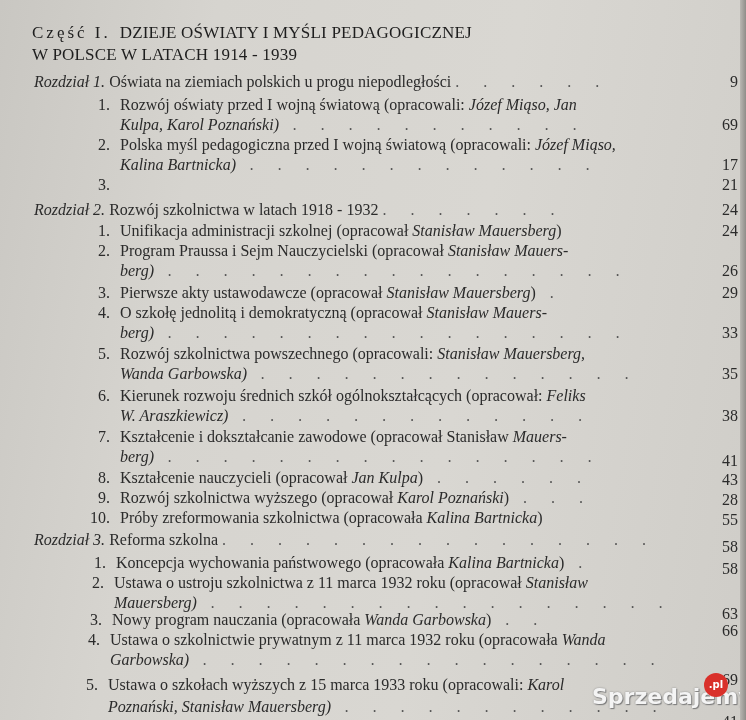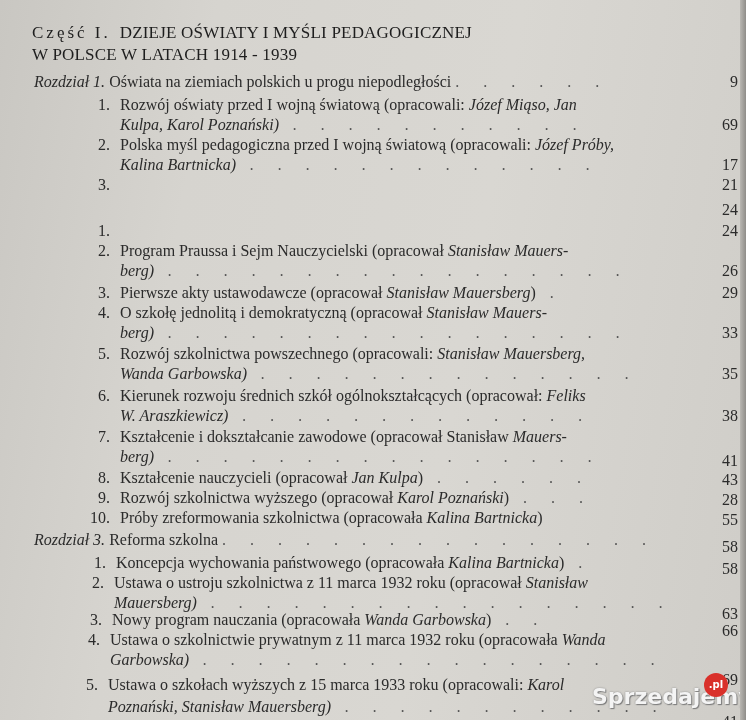--- a/index.html
+++ b/index.html
@@ -55,30 +55,36 @@
     <span class="leader"> . . . . . .</span>
   </div>
   <div class="page-no" style="top:62px;">9</div>
 
   <div class="num" style="left:80px; top:85px;">1.</div>
   <div class="row" style="left:120px; top:85px;"><span>Rozwój oświaty przed I wojną światową (opracowali: </span><span class="it">Józef Miąso, Jan</span></div>
   <div class="row it" style="left:120px; top:105px;"><span>Kulpa, Karol Poznański)</span><span class="leader"> . . . . . . . . . . .</span></div>
   <div class="page-no" style="top:105px;">69</div>
 
   <div class="num" style="left:80px; top:125px;">2.</div>
-  <div class="row" style="left:120px; top:125px;"><span>Polska myśl pedagogiczna przed I wojną światową (opracowali: </span><span class="it">Józef Próby,</span></div>
+  <div class="row" style="left:120px; top:125px;"><span>Polska myśl pedagogiczna przed I wojną światową (opracowali: </span><span class="it">Józef Miąso,</span></div>
   <div class="row it" style="left:120px; top:145px;"><span>Kalina Bartnicka)</span><span class="leader"> . . . . . . . . . . . . .</span></div>
   <div class="page-no" style="top:145px;">17</div>
 
   <div class="num" style="left:80px; top:165px;">3.</div>
   <div class="page-no" style="top:165px;">21</div>
 
+  <div class="row" style="left:34px; top:190px;">
+    <span class="it">Rozdział 2.</span>
+    <span>Rozwój szkolnictwa w latach 1918 - 1932</span>
+    <span class="leader"> . . . . . . .</span>
+  </div>
   <div class="page-no" style="top:190px;">24</div>
 
   <div class="num" style="left:80px; top:211px;">1.</div>
+  <div class="row" style="left:120px; top:211px;"><span>Unifikacja administracji szkolnej (opracował </span><span class="it">Stanisław Mauersberg</span><span>)</span></div>
   <div class="page-no" style="top:211px;">24</div>
 
   <div class="num" style="left:80px; top:231px;">2.</div>
   <div class="row" style="left:120px; top:231px;"><span>Program Praussa i Sejm Nauczycielski (opracował </span><span class="it">Stanisław Mauers-</span></div>
   <div class="row it" style="left:120px; top:251px;"><span>berg)</span><span class="leader"> . . . . . . . . . . . . . . . . .</span></div>
   <div class="page-no" style="top:251px;">26</div>
 
   <div class="num" style="left:80px; top:273px;">3.</div>
   <div class="row" style="left:120px; top:273px;"><span>Pierwsze akty ustawodawcze (opracował </span><span class="it">Stanisław Mauersberg</span><span>)</span><span class="leader">  .</span></div>
   <div class="page-no" style="top:273px;">29</div>

